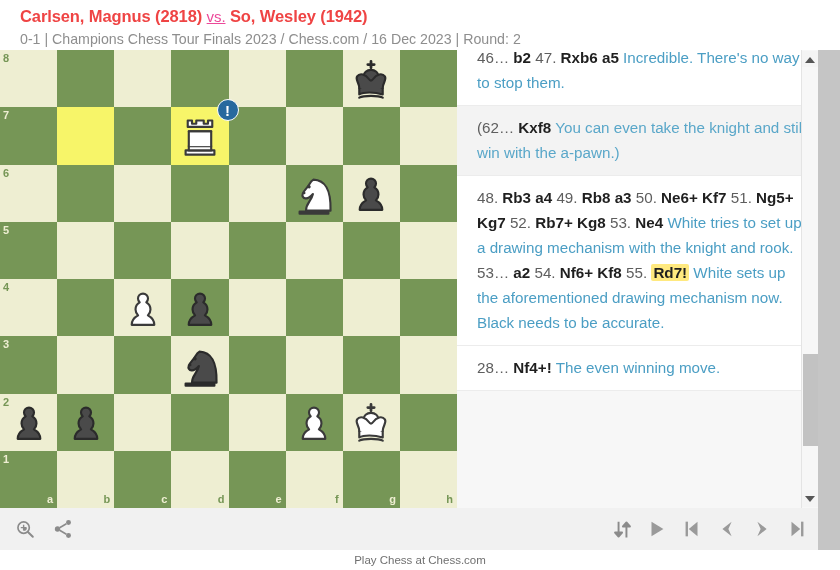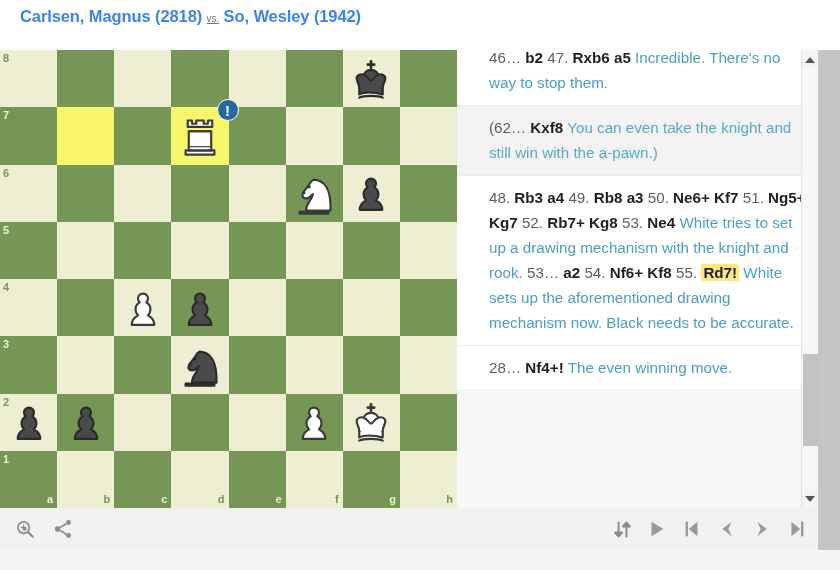--- a/index.html
+++ b/index.html
@@ -8,22 +8,22 @@
     background: #ffffff;
     font-family: "Liberation Sans", sans-serif;
     overflow: hidden;
   }
   #app { position: relative; width: 840px; height: 570px; background: #f4f4f4; }
 
   
   .header { position: absolute; left: 0; top: 0; width: 840px; height: 50px;
             background: #ffffff; padding: 5px 0 0 20px; }
   .hdr-line1 { font-size: 16.5px; line-height: 22px; color: #888888; letter-spacing: -0.1px; white-space: nowrap; }
-  .hdr-line1 .nm { font-weight: bold; color: #3b82f6; }
-  .hdr-line1 .vs { font-weight: normal; color: #737373; font-size: 10px; text-decoration: underline; }
+  .hdr-line1 .nm { font-weight: bold; color: #ef4444; }
+  .hdr-line1 .vs { font-weight: normal; color: #ec4899; font-size: 15px; text-decoration: underline; }
   .hdr-line2 { font-size: 14.2px; line-height: 20px; color: #8e8e8e; white-space: nowrap; margin-top: 1px; }
 
   
   .board-wrap { position: absolute; left: 0; top: 50px; width: 457px; height: 458px; }
   .board { position: relative; width: 457px; height: 458px; }
   .sq { position: absolute; width: 57.125px; height: 57.25px; }
   .sq.light { background: #eeeed2; }
   .sq.dark  { background: #769656; }
   .sq.hl-light, .sq.hl-dark { background: #f7f569; }
   .coord { position: absolute; font-size: 11px; font-weight: bold; line-height: 1; font-family: "Liberation Sans", sans-serif; }
@@ -36,21 +36,21 @@
   .piece svg { width: 48px; height: 48px; display: block; }
   .badge { position: absolute; width: 22px; height: 22px; border-radius: 50%;
            background: #27699e; color: #ffffff; font-size: 15px; font-weight: bold;
            display: flex; align-items: center; justify-content: center;
            border: 1.5px solid #ffffff; font-family: "Liberation Sans", sans-serif; }
 
   
   .movelist { position: absolute; left: 457px; top: 50px; width: 383px; height: 458px;
               background: #f7f7f7; overflow: hidden; }
   .ml-inner { position: absolute; left: 0; top: -14px; width: 366px; }
-  .mv-row { padding: 9px 16px 10px 32px; font-size: 15.2px; line-height: 25px;
+  .mv-row { padding: 9px 16px 10px 20px; font-size: 15.2px; line-height: 25px;
             color: #3d3d3d; border-bottom: 1px solid #ececec; }
   .mv-row.main { background: #ffffff; }
   .mv-row.var  { background: #f3f3f3; color: #4a4a4a; }
   .mv-row .num { color: #5e5e5e; }
   .mv-row .mv  { font-weight: bold; color: #1f1f1f; }
   .mv-row .mv.cur { background: #ffe97f; padding: 0 2px; border-radius: 2px; }
   .mv-row .cmt { color: #4b9ec4; }
   .mv-row.var .cmt { color: #5aa7c9; }
 
   
@@ -85,20 +85,21 @@
 <body>
 
 <div id="app">
 
   <div class="header">
     <div class="hdr-line1">
       <span class="nm">Carlsen, Magnus (2818)</span>
       <span class="vs">vs.</span>
       <span class="nm">So, Wesley (1942)</span>
     </div>
+    <div class="hdr-line2">0-1 | Champions Chess Tour Finals 2023 / Chess.com / 16 Dec 2023 | Round: 2</div>
   </div>
 
   <div class="board-wrap">
     <div class="board" id="board">
         <div class="sq light" style="left: 0px; top: 0px;">
           <span class="coord rank on-light">8</span>
         </div>
         <div class="sq dark" style="left: 57.125px; top: 0px;"></div>
         <div class="sq light" style="left: 114.25px; top: 0px;"></div>
         <div class="sq dark" style="left: 171.375px; top: 0px;"></div>
@@ -369,13 +370,16 @@
       <span class="ico">
         <svg width="22" height="22" viewBox="0 0 24 24">
             <path d="M6 4 L15.5 12 L6 20 Z" fill="#9a9a9a"></path>
             <rect x="16.4" y="4" width="2.6" height="16" fill="#9a9a9a"></rect>
           </svg>
       </span>
     </div>
   </div>
   <div class="bb-gutter"></div>
 
+  <div class="footer">
+    <span>Play Chess at Chess.com</span>
+  </div>
 </div>
 
 </body></html>

